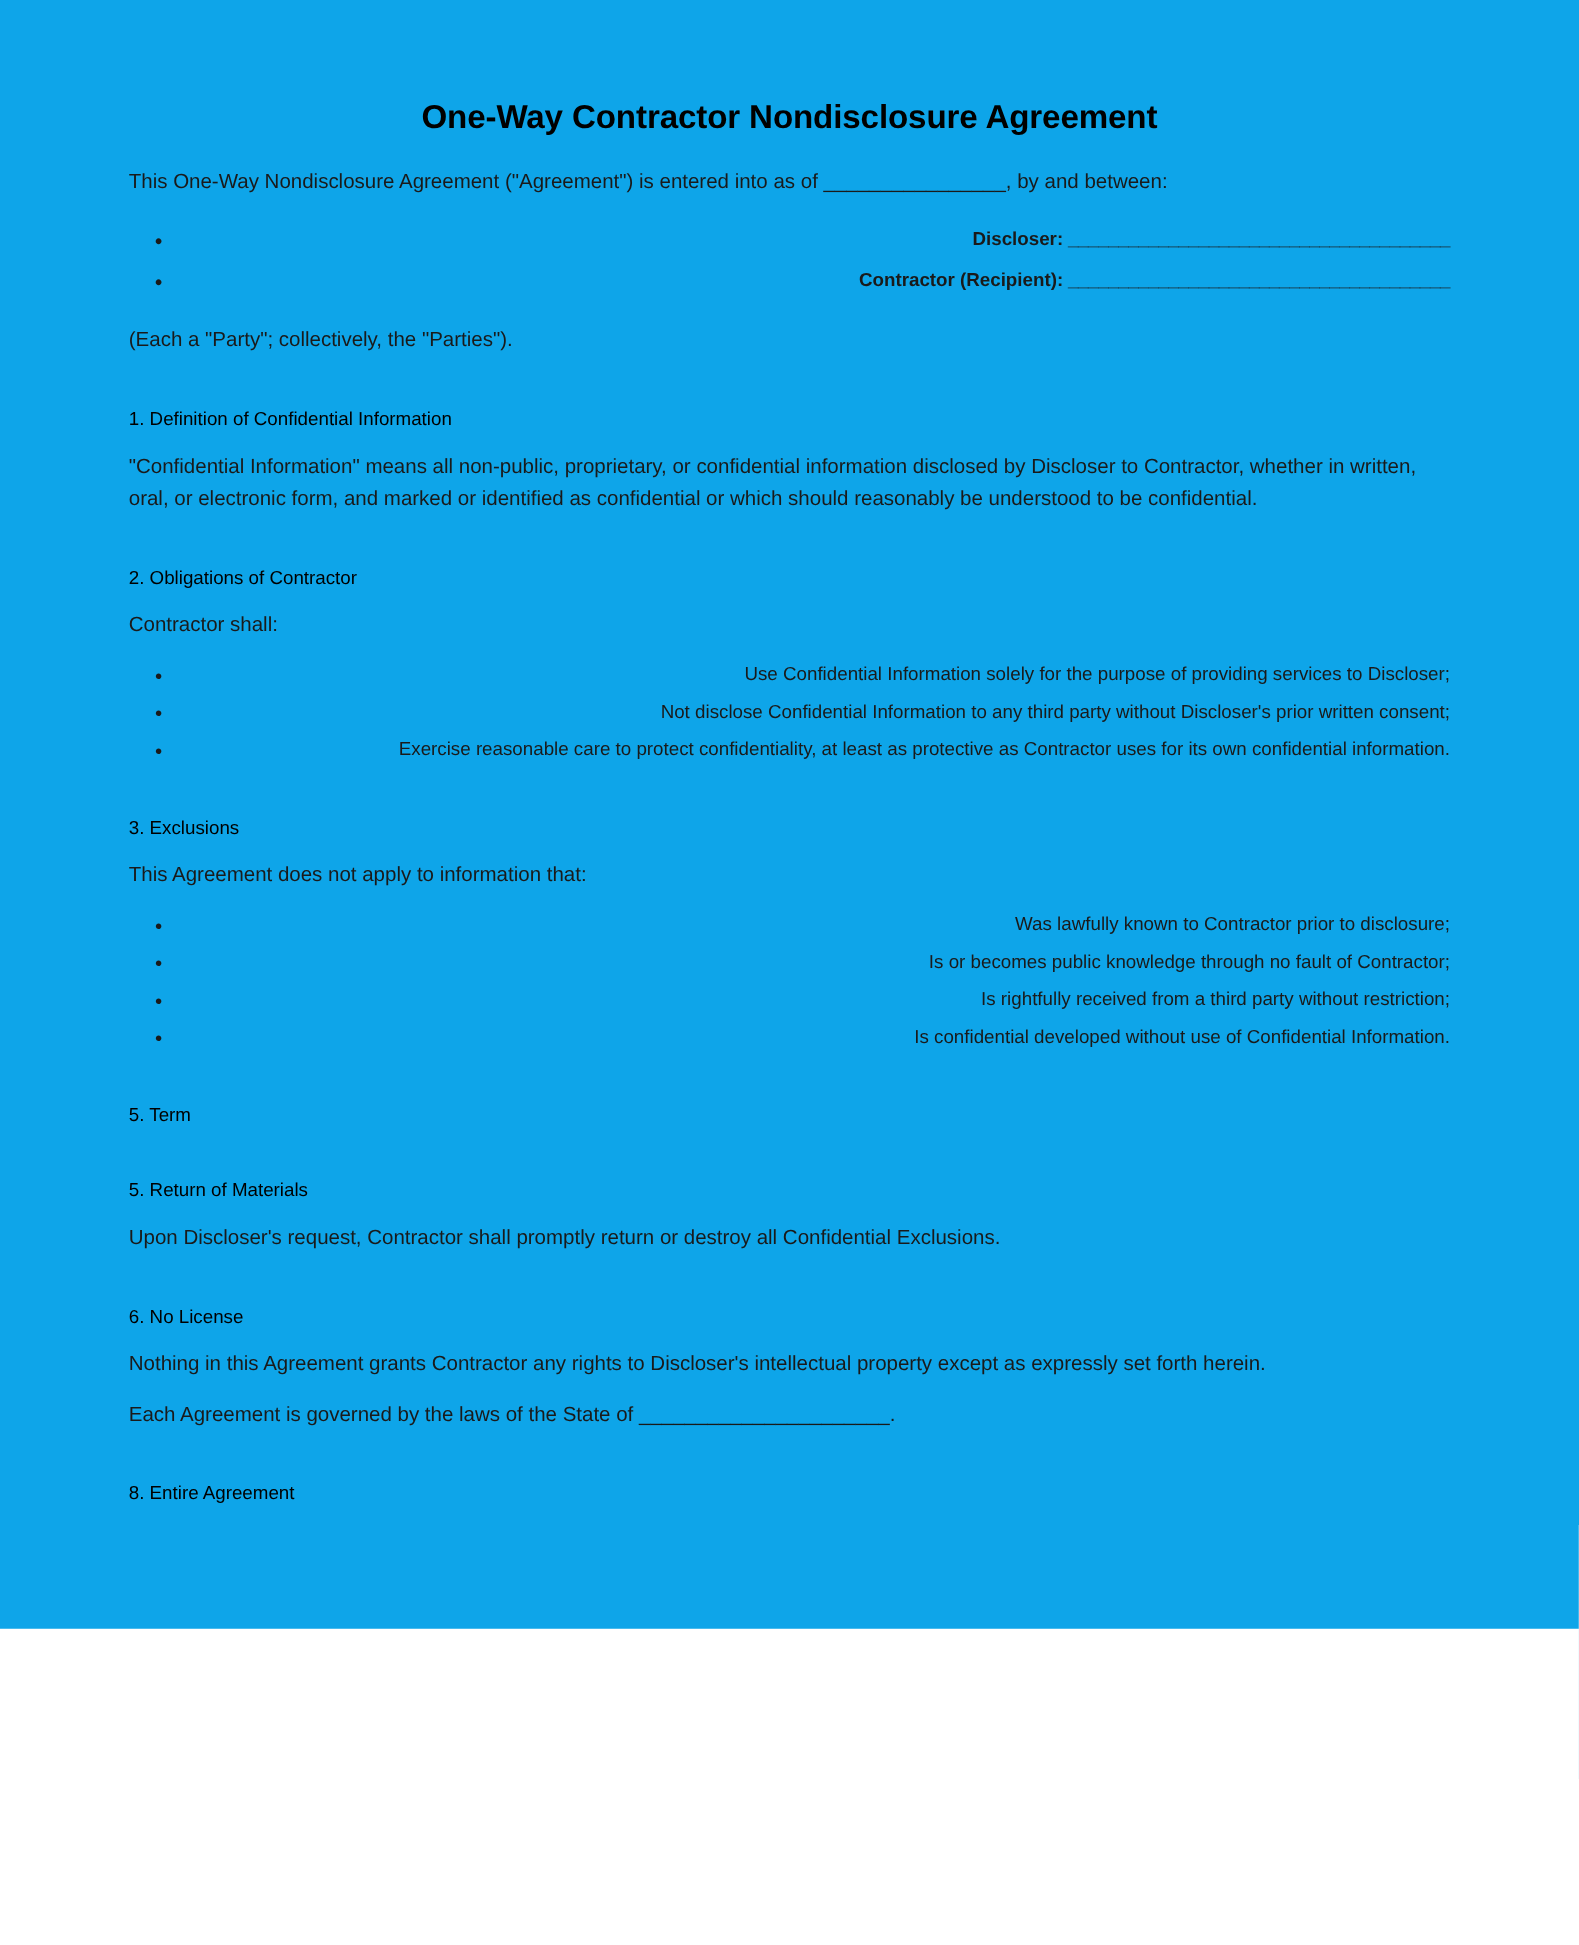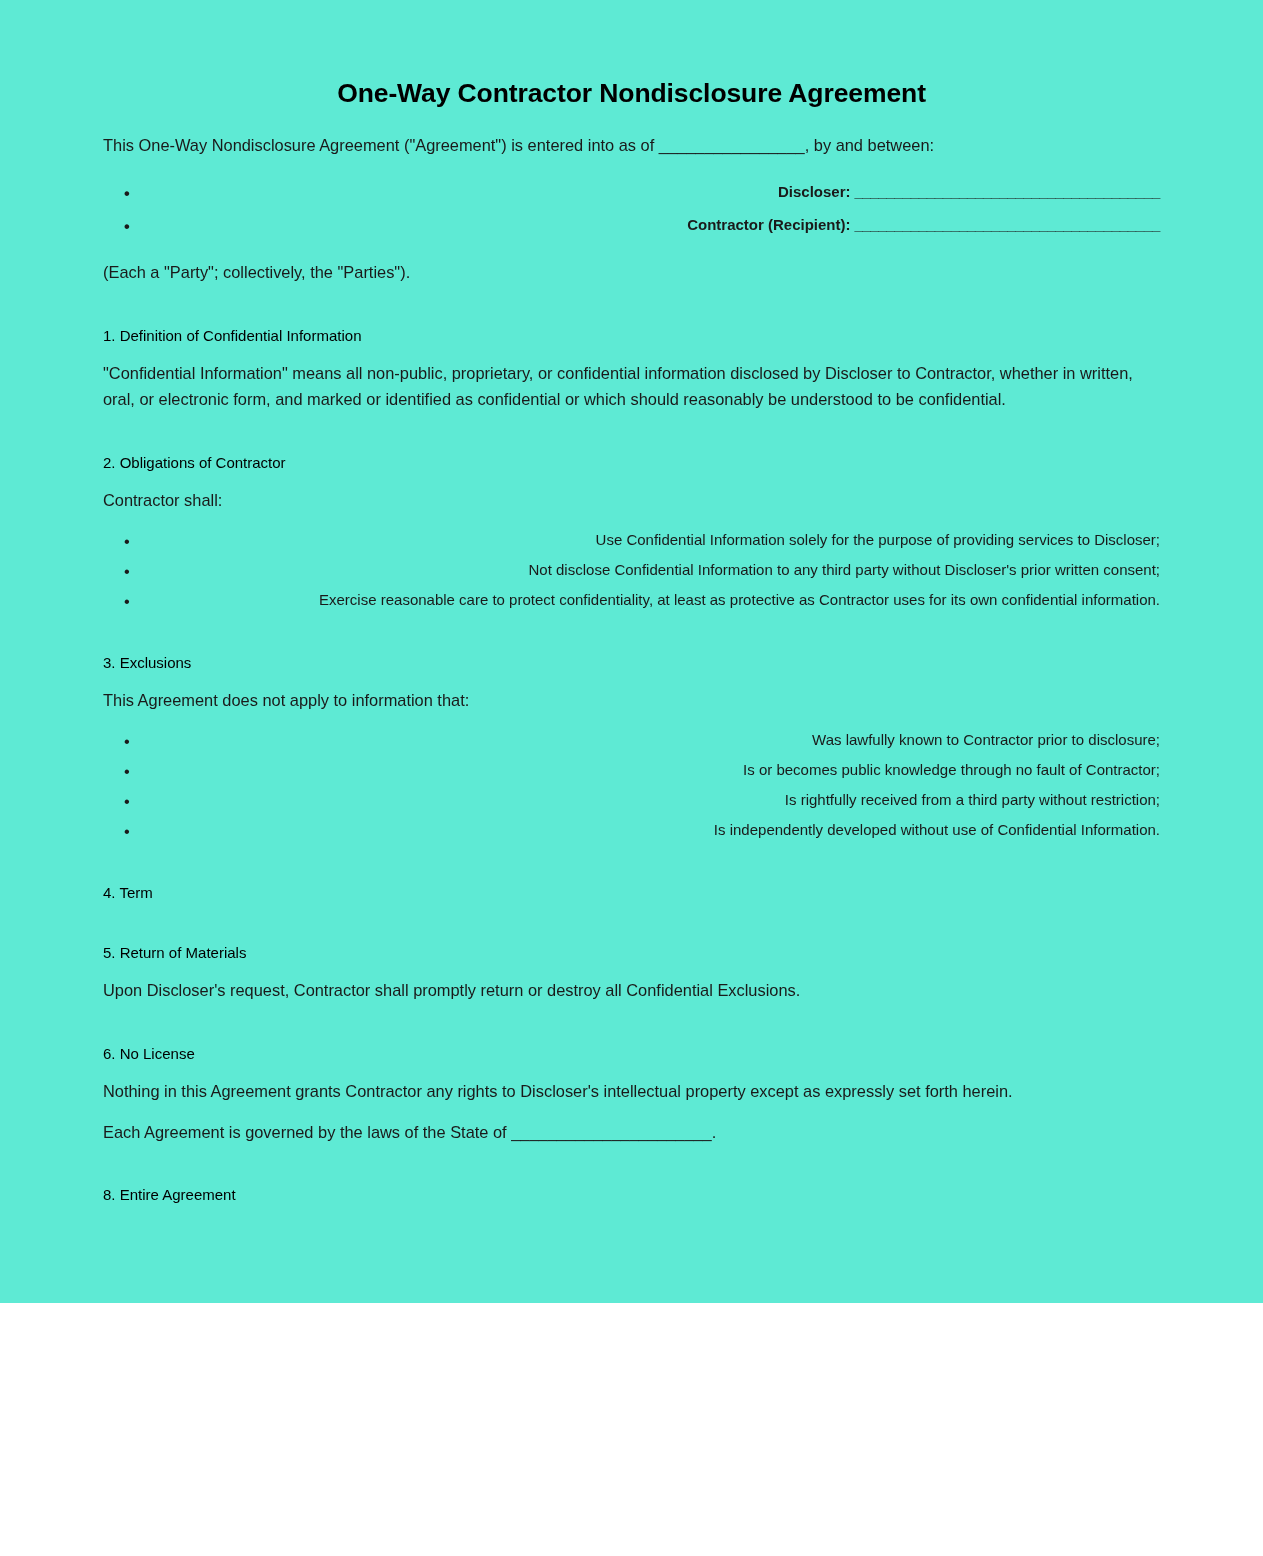--- a/index.html
+++ b/index.html
@@ -18,21 +18,21 @@
   }
 
   
   .doc-viewport {
     position: absolute;
     left: 0;
     top: 0;
     width: 1263px;
     height: 1303px;
     overflow: hidden;
-    background: #5eead4;
+    background: #0ea5e9;
   }
 
   .doc-page {
     box-sizing: border-box;
     width: 1263px;
     padding: 0 103px;
   }
 
   .doc-title {
     margin: 0;
@@ -139,24 +139,24 @@
       <li>Not disclose Confidential Information to any third party without Discloser's prior written consent;</li>
       <li>Exercise reasonable care to protect confidentiality, at least as protective as Contractor uses for its own confidential information.</li>
     </ul>
 
     <h2 class="section-heading">3. Exclusions</h2>
     <p class="para tight">This Agreement does not apply to information that:</p>
     <ul class="doc-list">
       <li>Was lawfully known to Contractor prior to disclosure;</li>
       <li>Is or becomes public knowledge through no fault of Contractor;</li>
       <li>Is rightfully received from a third party without restriction;</li>
-      <li>Is independently developed without use of Confidential Information.</li>
+      <li>Is confidential developed without use of Confidential Information.</li>
     </ul>
 
-    <h2 class="section-heading">4. Term</h2>
+    <h2 class="section-heading">5. Term</h2>
 
     <h2 class="section-heading">5. Return of Materials</h2>
     <p class="para tight">Upon Discloser's request, Contractor shall promptly return or destroy all Confidential Exclusions.</p>
 
     <h2 class="section-heading">6. No License</h2>
     <p class="para tight">Nothing in this Agreement grants Contractor any rights to Discloser's intellectual property except as expressly set forth herein.</p>
 
     <p class="para tight">Each Agreement is governed by the laws of the State of ______________________.</p>
 
     <h2 class="section-heading">8. Entire Agreement</h2>

